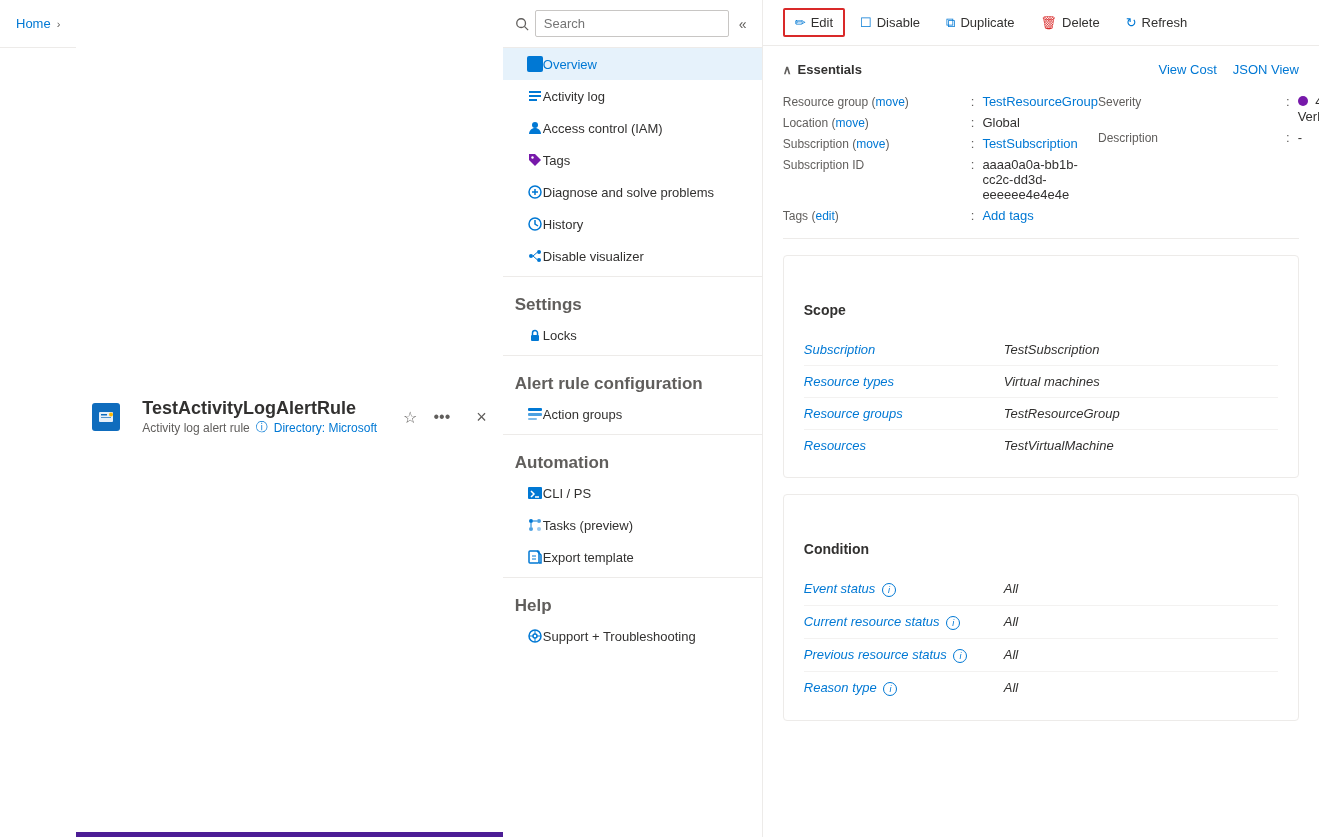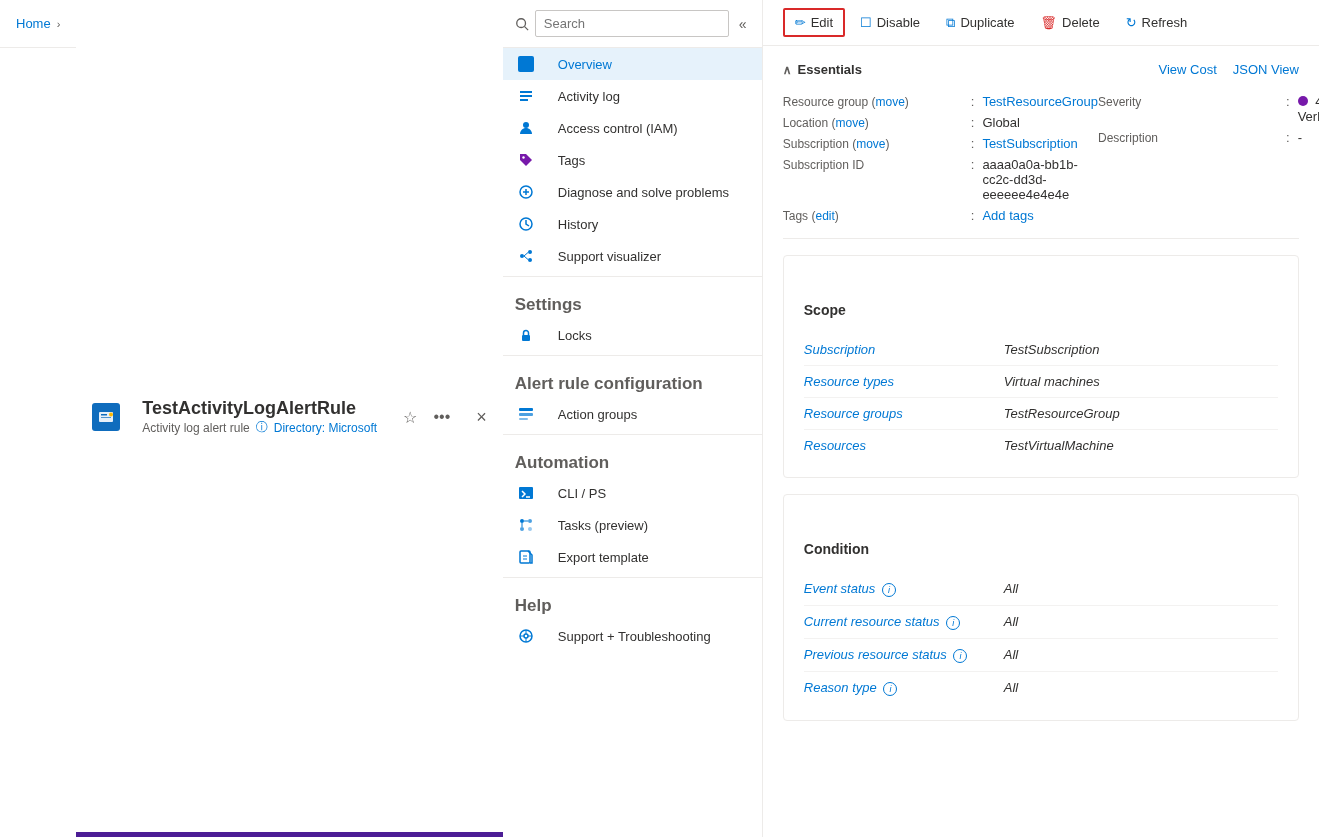--- a/index.html
+++ b/index.html
@@ -28,21 +28,21 @@
     .main-layout { display: flex; flex: 1; overflow: hidden; }
     
     
     .sidebar { width: 260px; flex-shrink: 0; background: #fff; border-right: 1px solid #edebe9; overflow-y: auto; display: flex; flex-direction: column; }
     
     .sidebar-search { padding: 10px 12px; border-bottom: 1px solid #edebe9; display: flex; align-items: center; gap: 6px; }
     .sidebar-search input { flex: 1; border: 1px solid #c8c6c4; border-radius: 2px; padding: 5px 8px; font-size: 13px; color: #323130; outline: none; }
     .sidebar-collapse-btn { background: none; border: none; cursor: pointer; color: #605e5c; font-size: 14px; padding: 2px 4px; }
     
     .sidebar-nav { flex: 1; }
-    .nav-item { display: flex; align-items: center; padding: 8px 15px; cursor: pointer; gap: 24px; color: #323130; text-decoration: none; }
+    .nav-item { display: flex; align-items: center; padding: 8px 24px; cursor: pointer; gap: 0; color: #323130; text-decoration: none; }
     .nav-item.active { background: #e6f2fb; color: #0078d4; font-weight: 500; }
     .nav-item .nav-icon { width: 16px; height: 16px; flex-shrink: 0; display: flex; align-items: center; justify-content: center; }
     .nav-label { font-size: 13px; }
     
     .sidebar-section-header { padding: 14px 12px 4px; font-size: 17px; font-weight: 600; color: #605e5c; text-transform: none; }
     .sidebar-divider { border: none; border-top: 1px solid #edebe9; margin: 4px 0; }
     
     
     .content-area { flex: 1; overflow-y: auto; background: #fff; }
     
@@ -208,21 +208,21 @@
         <div class="nav-item">
           <div class="nav-icon" style="color:#0078d4;">
             <svg width="16" height="16" viewBox="0 0 16 16">
                 <circle cx="4" cy="8" r="2" fill="#0078d4"></circle>
                 <circle cx="12" cy="4" r="2" fill="#0078d4"></circle>
                 <circle cx="12" cy="12" r="2" fill="#0078d4"></circle>
                 <line x1="6" y1="8" x2="10" y2="4.5" stroke="#0078d4" stroke-width="1"></line>
                 <line x1="6" y1="8" x2="10" y2="11.5" stroke="#0078d4" stroke-width="1"></line>
               </svg>
           </div>
-          <span class="nav-label">Support visualizer</span>
+          <span class="nav-label">Disable visualizer</span>
         </div>
 
         <hr class="sidebar-divider">
         <div class="sidebar-section-header">Settings</div>
 
         <div class="nav-item">
           <div class="nav-icon" style="color:#0078d4;">
             <svg width="16" height="16" viewBox="0 0 16 16">
                 <rect x="4" y="8" width="8" height="6" rx="1" fill="#0078d4"></rect>
                 <path d="M5.5 8V6a2.5 2.5 0 015 0v2" stroke="#0078d4" stroke-width="1.5" fill="none"></path>

